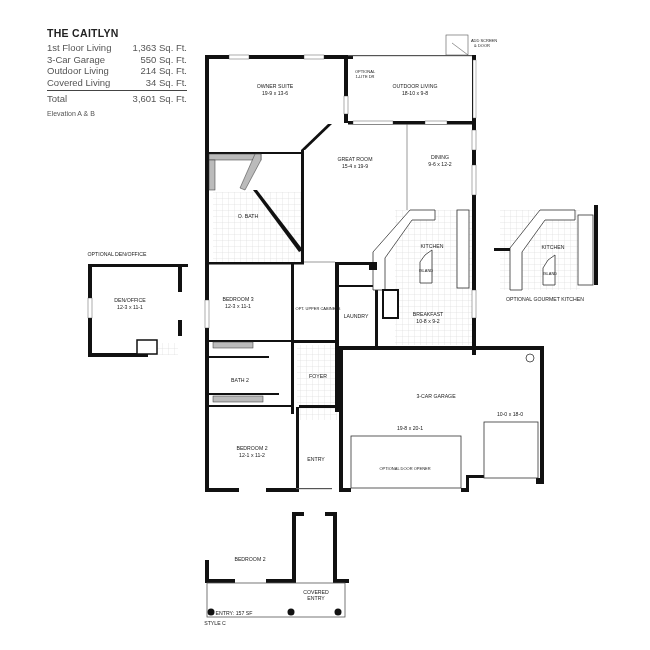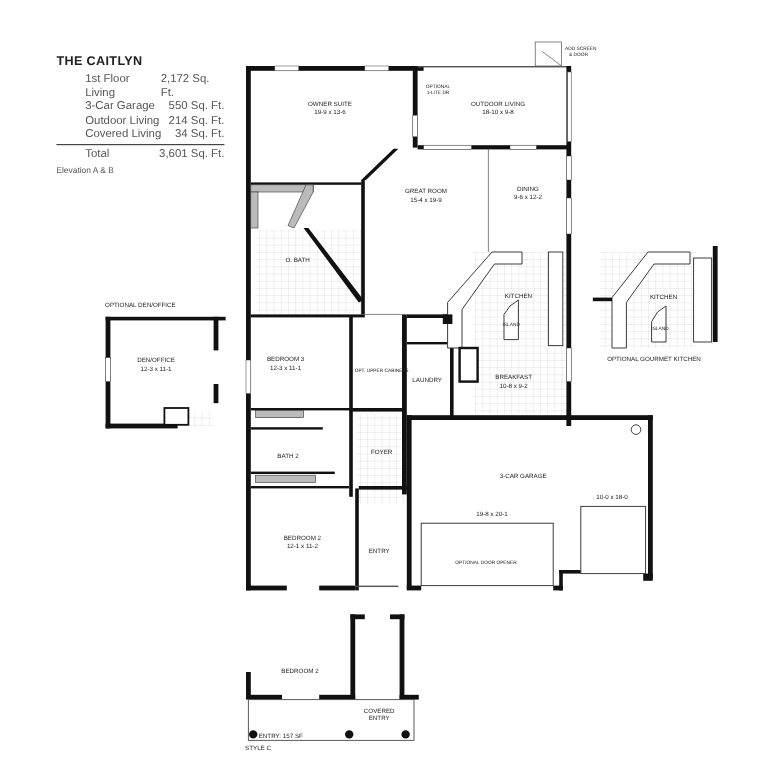--- a/index.html
+++ b/index.html
@@ -1,33 +1,33 @@
 <!DOCTYPE html>
 <html><head>
 <meta charset="utf-8">
 <style>
   html, body { margin:0; padding:0; background:#ffffff; }
   body { width:650px; height:650px; position:relative; overflow:hidden; font-family:"Liberation Sans", sans-serif; color:#222; }
   .summary { position:absolute; left:47px; top:27px; width:140px; }
-  .summary .title { font-weight:bold; font-size:10.5px; letter-spacing:0.3px; color:#222; margin-bottom:3px;margin-top:18px; }
-  .summary .row { display:flex; justify-content:space-between; font-size:9.5px; color:#555; line-height:11.5px;margin-left:24px; }
+  .summary .title { font-weight:bold; font-size:10.5px; letter-spacing:0.3px; color:#222; margin-bottom:3px; }
+  .summary .row { display:flex; justify-content:space-between; font-size:9.5px; color:#555; line-height:11.5px; }
   .summary .rule { border-top:1px solid #444; margin:2px 0 2px 0; }
   .summary .elev { font-size:7px; color:#555; margin-top:5px; }
   svg { position:absolute; left:0; top:0; }
   .lbl { font-family:"Liberation Sans", sans-serif; font-size:5.2px; fill:#222; text-anchor:middle; }
   .lbl-sm { font-family:"Liberation Sans", sans-serif; font-size:4px; fill:#222; text-anchor:middle; }
 </style>
 </head>
 <body>
 
 <div class="summary">
   <div class="title">THE CAITLYN</div>
   <div class="row">
       <span>1st Floor Living</span>
-      <span>2,172 Sq. Ft.</span>
+      <span>1,363 Sq. Ft.</span>
     </div>
   <div class="row">
       <span>3-Car Garage</span>
       <span>550 Sq. Ft.</span>
     </div>
   <div class="row">
       <span>Outdoor Living</span>
       <span>214 Sq. Ft.</span>
     </div>
   <div class="row">

